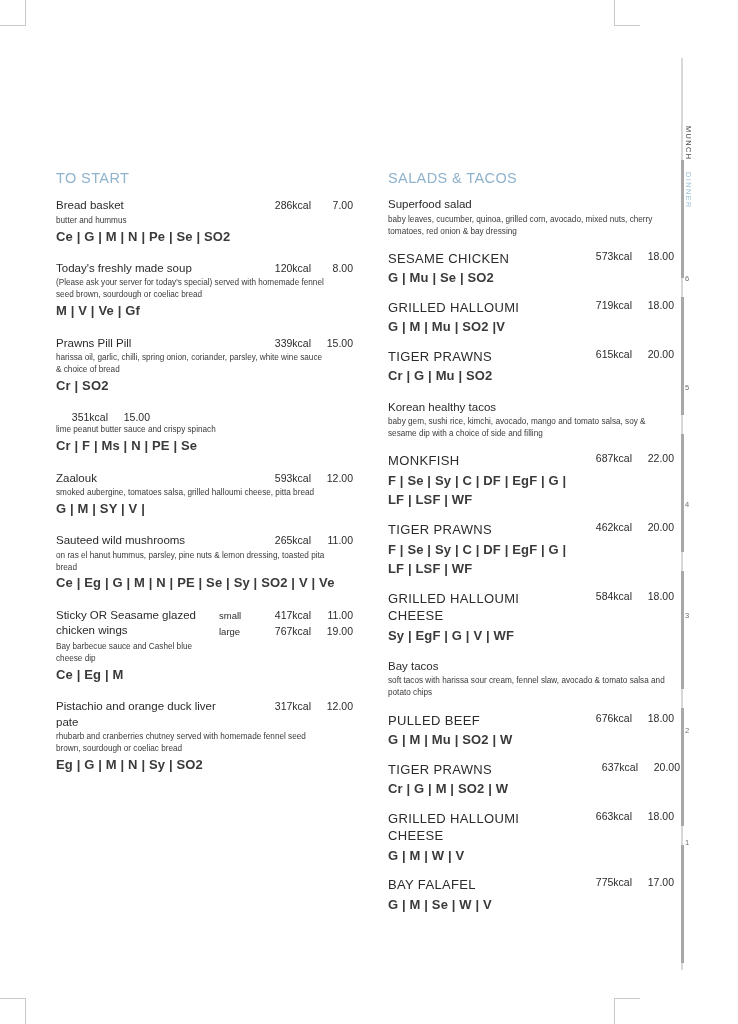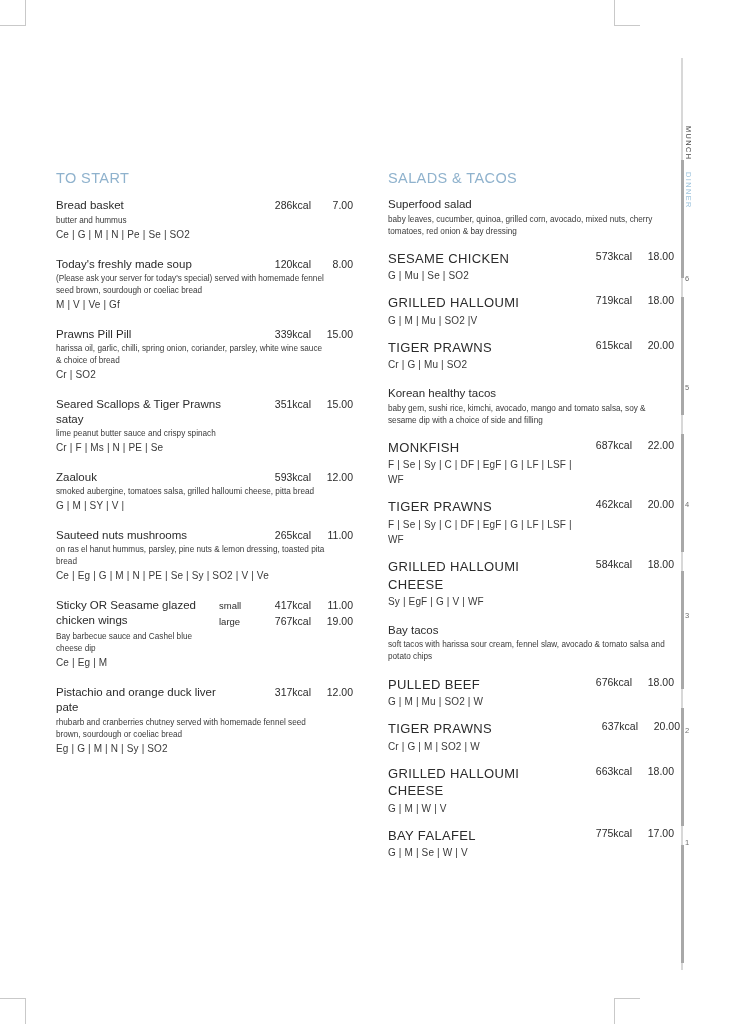--- a/index.html
+++ b/index.html
@@ -105,25 +105,26 @@
   .price { width: 42px; text-align: right; }
 
   .desc {
     font-size: 8.2px;
     line-height: 1.46;
     color: #3a3a3a;
     margin-top: 1px;
     max-width: 270px;
   }
   .allergens {
-    font-size: 10px;
+    font-size: 13px;
     line-height: 1.5;
     color: #3a3a3a;
     letter-spacing: 0.15px;
     margin-top: 0px;
+    font-weight: bold;
   }
 
   
   .dish-sizes {
     display: flex;
     justify-content: space-between;
     align-items: flex-start;
   }
   .size-rows { flex: 0 0 auto; }
   .size-row {
@@ -255,21 +256,20 @@
           <span class="kcal">339kcal</span>
           <span class="price">15.00</span>
         </div>
       </div>
       <div class="desc">harissa oil, garlic, chilli, spring onion, coriander, parsley, white wine sauce &amp; choice of bread</div>
       <div class="allergens">Cr | SO2</div>
     </div>
 
     <div class="dish">
       <div class="dish-head">
-        <div class="dish-name">Seared Scallops &amp; Tiger Prawns satay</div>
         <div class="pricing">
           <span class="kcal">351kcal</span>
           <span class="price">15.00</span>
         </div>
       </div>
       <div class="desc">lime peanut butter sauce and crispy spinach</div>
       <div class="allergens">Cr | F | Ms | N | PE | Se</div>
     </div>
 
     <div class="dish">
@@ -279,21 +279,21 @@
           <span class="kcal">593kcal</span>
           <span class="price">12.00</span>
         </div>
       </div>
       <div class="desc">smoked aubergine, tomatoes salsa, grilled halloumi cheese, pitta bread</div>
       <div class="allergens">G | M | SY | V |</div>
     </div>
 
     <div class="dish">
       <div class="dish-head">
-        <div class="dish-name">Sauteed nuts mushrooms</div>
+        <div class="dish-name">Sauteed wild mushrooms</div>
         <div class="pricing">
           <span class="kcal">265kcal</span>
           <span class="price">11.00</span>
         </div>
       </div>
       <div class="desc">on ras el hanut hummus, parsley, pine nuts &amp; lemon dressing, toasted pita bread</div>
       <div class="allergens">Ce | Eg | G | M | N | PE | Se | Sy | SO2 | V | Ve</div>
     </div>
 
     <div class="dish">

